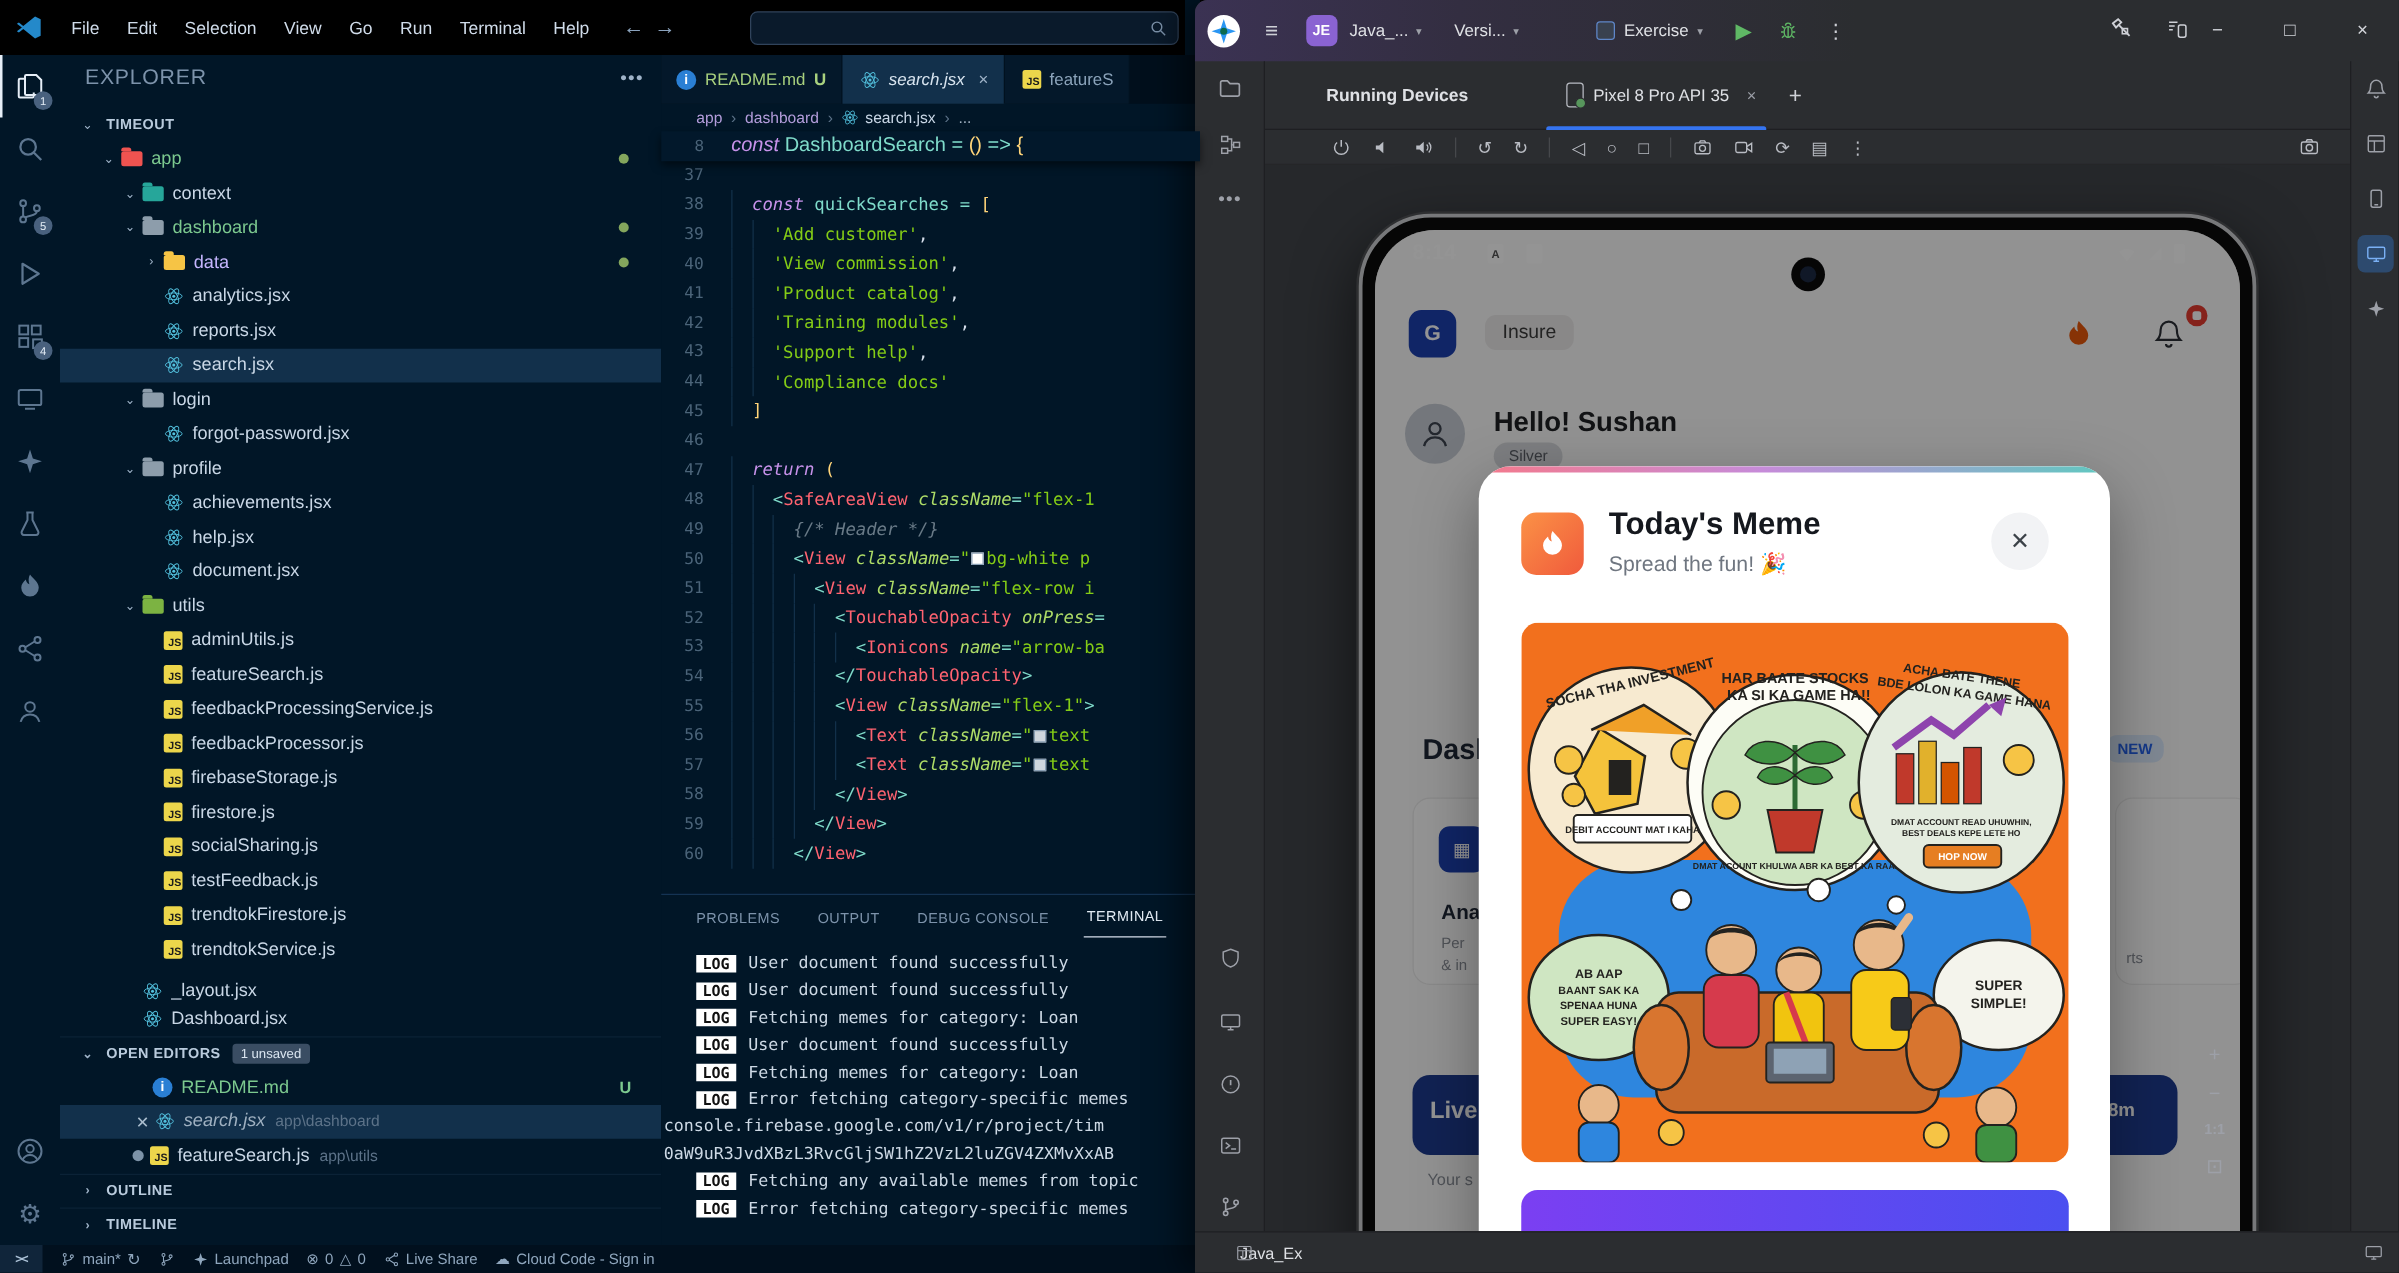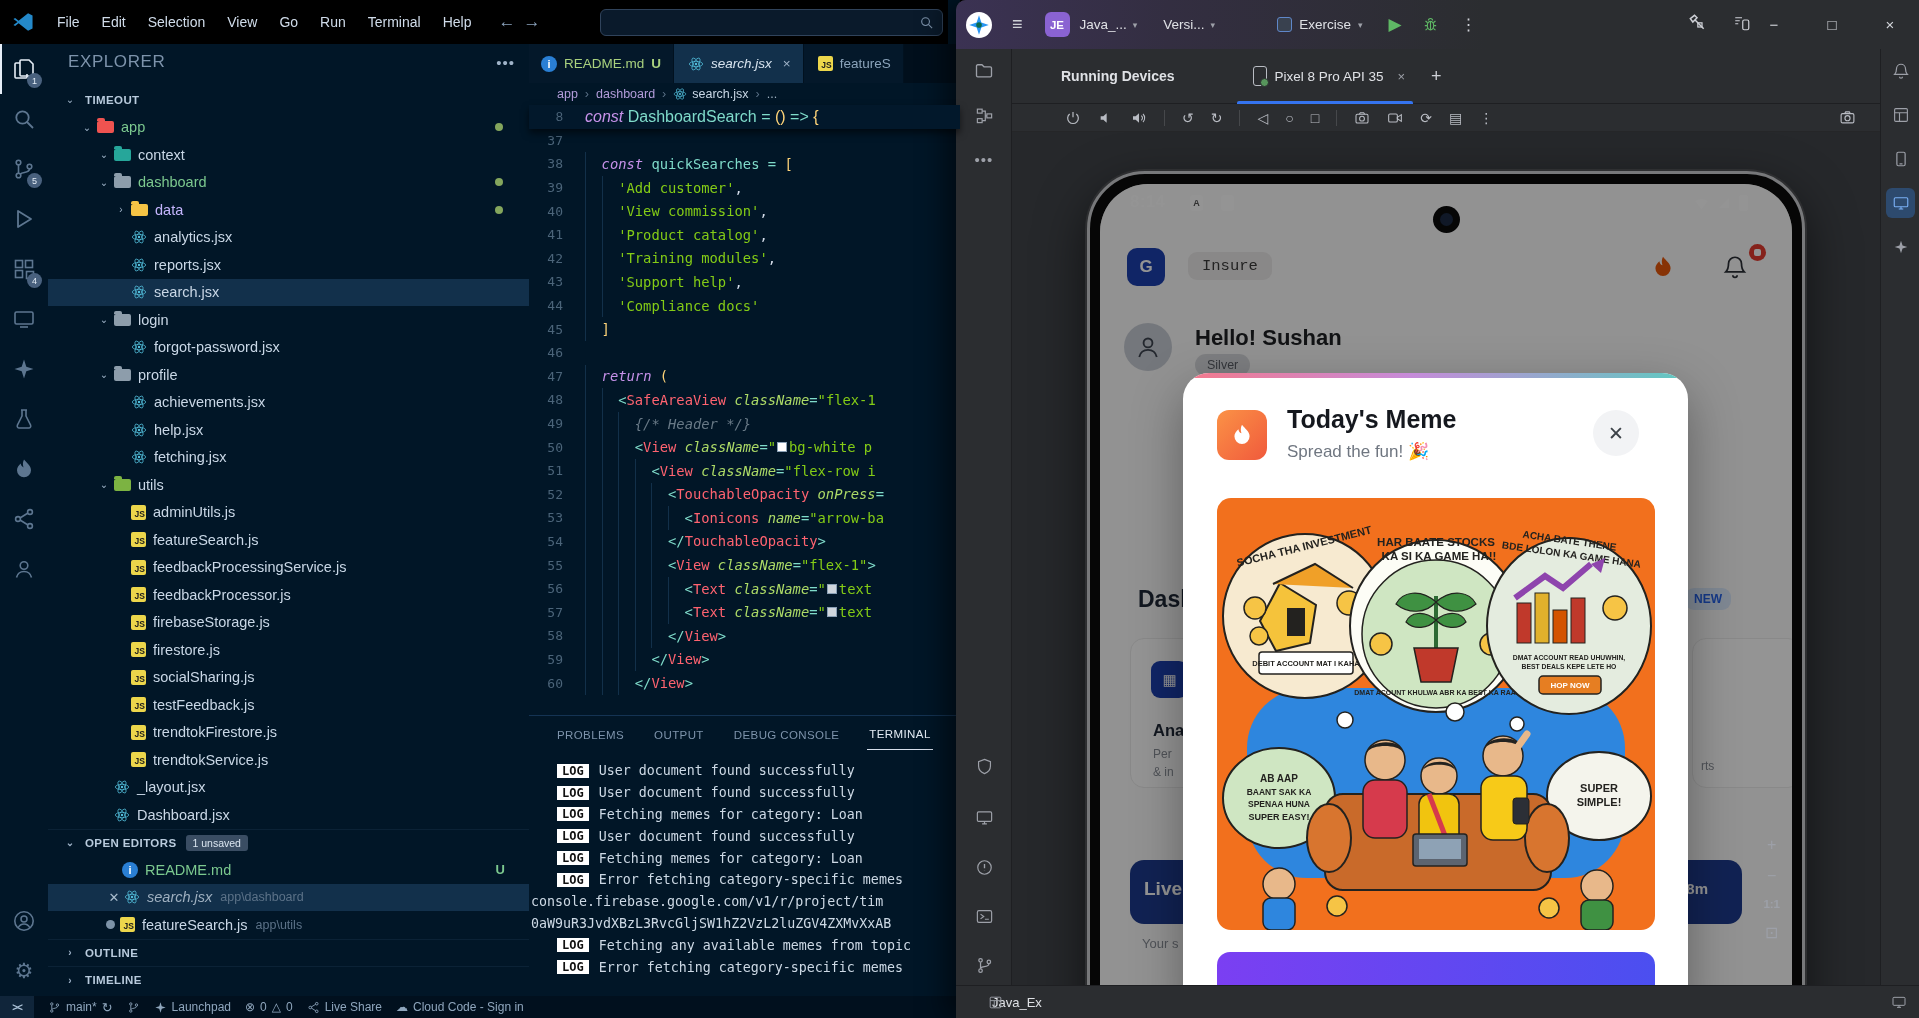--- a/index.html
+++ b/index.html
@@ -144,21 +144,21 @@
   #punch:after { content:""; position:absolute; inset:7px; border-radius:50%; background:#1c2a44; }
   #p-status { position:absolute; left:0; top:0; right:0; height:42px; color:#fff; }
   #p-time { position:absolute; left:30px; top:8px; font-size:17px; font-weight:bold; letter-spacing:.3px; }
   .p-sq { position:absolute; top:11px; width:13px; height:16px; background:#fff; border-radius:2.5px; color:#555; font-size:9px; font-weight:bold; text-align:center; line-height:16px; }
   #p-sticons { position:absolute; right:44px; top:11px; display:flex; gap:8px; align-items:center; }
   #red-badge { position:absolute; right:26px; top:60px; width:17px; height:17px; border-radius:50%; background:#e53c30; }
   #red-badge:after { content:""; position:absolute; inset:5px; background:#fff; border-radius:2px; }
 
   #p-header { position:absolute; left:0; top:64px; right:0; height:50px; }
   #g-tile { position:absolute; left:27px; top:0; width:38px; height:38px; border-radius:10px; background:#1d40b0; color:#fff; font-weight:bold; font-size:17px; display:flex; align-items:center; justify-content:center; }
-  #brand-pill { position:absolute; left:88px; top:4px; background:#eceaea; border-radius:9px; padding:5px 14px; color:#3c3c3c; font-size:15.5px;font-family:Liberation Mono, monospace; }
+  #brand-pill { position:absolute; left:88px; top:4px; background:#eceaea; border-radius:9px; padding:5px 14px; color:#3c3c3c; font-size:15.5px; }
   #p-greet-title { position:absolute; left:95px; top:141px; font-size:22px; font-weight:bold; color:#202225; }
   #tier-pill { position:absolute; left:95px; top:170px; background:#d8dade; border-radius:13px; padding:4px 12px; font-size:12.5px; color:#5a5e66; }
   #p-avatar { position:absolute; left:24px; top:139px; width:48px; height:48px; border-radius:50%; background:#c9ced6; display:flex; align-items:center; justify-content:center; }
 
   #peek-heading { position:absolute; left:38px; top:402px; font-size:23px; font-weight:bold; color:#1f2937; }
   #peek-new { position:absolute; left:585px; top:404px; background:#dbeafe; color:#2563eb; font-size:12px; font-weight:bold; padding:4px 9px; border-radius:9px; }
   .p-card { position:absolute; background:#fff; border:1px solid #ececec; border-radius:14px; }
   #card1 { left:30px; top:454px; width:540px; height:150px; }
   #card1 .ctile { position:absolute; left:20px; top:22px; width:37px; height:37px; border-radius:9px; background:#1d40b0; color:#fff; display:flex; align-items:center; justify-content:center; font-size:15px; }
   #card1 .ct { position:absolute; left:22px; top:82px; font-weight:bold; font-size:16.5px; color:#1f2937; }
@@ -539,21 +539,21 @@
           </span>
           <span class="lbl">help.jsx</span>
         </div>
         <div class="row" style="padding-left: 65px;">
           <span class="chev"></span>
           <span class="ficon">
             <svg width="16" height="16" viewBox="0 0 24 24">
               <use href="#s-react"></use>
             </svg>
           </span>
-          <span class="lbl">fetching.jsx</span>
+          <span class="lbl">document.jsx</span>
         </div>
         <div class="row" style="padding-left: 48px;">
           <span class="chev">⌄</span>
           <div class="folder" style="background: rgb(124, 179, 66);"></div>
           <span class="lbl">utils</span>
         </div>
         <div class="row" style="padding-left: 65px;">
           <span class="chev"></span>
           <div class="jsbox">JS</div>
           <span class="lbl">adminUtils.js</span>
@@ -596,21 +596,21 @@
         <div class="row" style="padding-left: 65px;">
           <span class="chev"></span>
           <div class="jsbox">JS</div>
           <span class="lbl">trendtokFirestore.js</span>
         </div>
         <div class="row" style="padding-left: 65px;">
           <span class="chev"></span>
           <div class="jsbox">JS</div>
           <span class="lbl">trendtokService.js</span>
         </div>
-        <div class="row" style="padding-left: 48px;">
+        <div class="row" style="padding-left: 48px; align-items: flex-end;">
           <span class="chev"></span>
           <span class="ficon">
             <svg width="16" height="16" viewBox="0 0 24 24">
               <use href="#s-react"></use>
             </svg>
           </span>
           <span class="lbl">_layout.jsx</span>
         </div>
         <div class="row" style="padding-left: 48px;">
           <span class="chev"></span>

